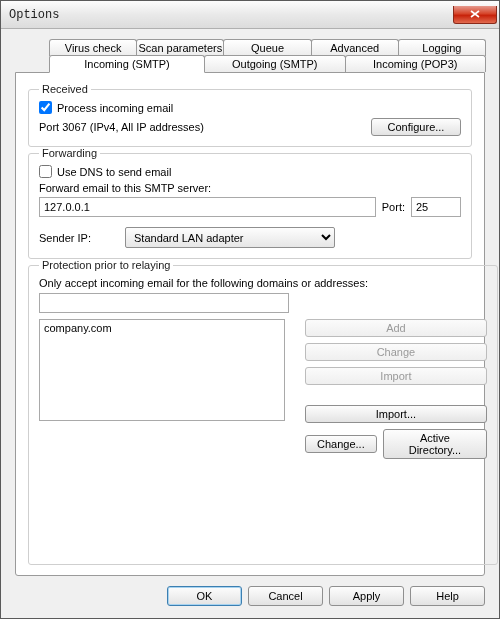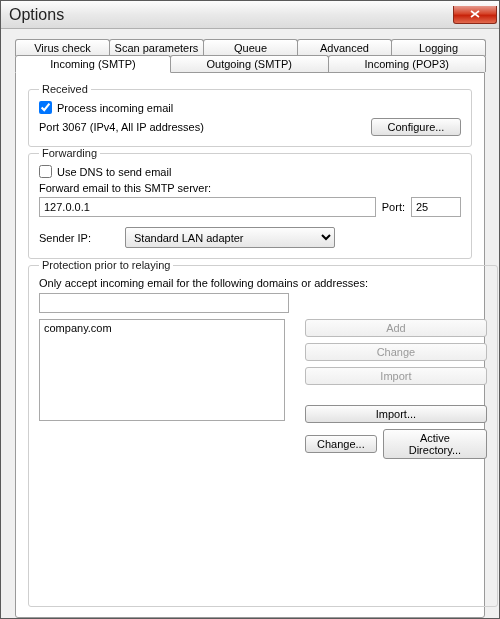--- a/index.html
+++ b/index.html
@@ -20,22 +20,23 @@
   }
   .titlebar {
     height: 28px;
     background: linear-gradient(to bottom, #fdfdfd 0%, #e9e9e9 50%, #dcdcdc 100%);
     border-bottom: 1px solid #b0b0b0;
     display: flex;
     align-items: center;
     padding-left: 8px;
   }
   .titlebar .title {
-    font-size: 16px;
+    font-size: 12px;
     color: #222;
+    font-family: Liberation Mono, monospace;
   }
   .win-controls {
     margin-left: auto;
     display: flex;
     padding-right: 2px;
     padding-top: 0;
   }
   .close-btn {
     width: 44px;
     height: 18px;
@@ -54,20 +55,21 @@
   .content {
     flex: 1;
     padding: 10px 14px 0 14px;
     display: flex;
     flex-direction: column;
   }
   .tabs-area { }
   .tab-row {
     display: flex;
     gap: 0;
+    margin-left: 34px;
   }
   .tab {
     border: 1px solid #9a9a9a;
     border-bottom: none;
     background: linear-gradient(to bottom,#ffffff,#ececec);
     padding: 2px 0;
     font-size: 11px;
     text-align: center;
     border-radius: 3px 3px 0 0;
     margin-right: -1px;
@@ -270,13 +272,19 @@
               <button class="btn">Change...</button>
               <button class="btn" style="min-width:100px">Active Directory...</button>
             </div>
           </div>
         </div>
       </fieldset>
 
     </div>
   </div>
 
+  <div class="bottom-buttons">
+    <button class="btn default">OK</button>
+    <button class="btn">Cancel</button>
+    <button class="btn">Apply</button>
+    <button class="btn">Help</button>
+  </div>
 </div>
 
 </body></html>

